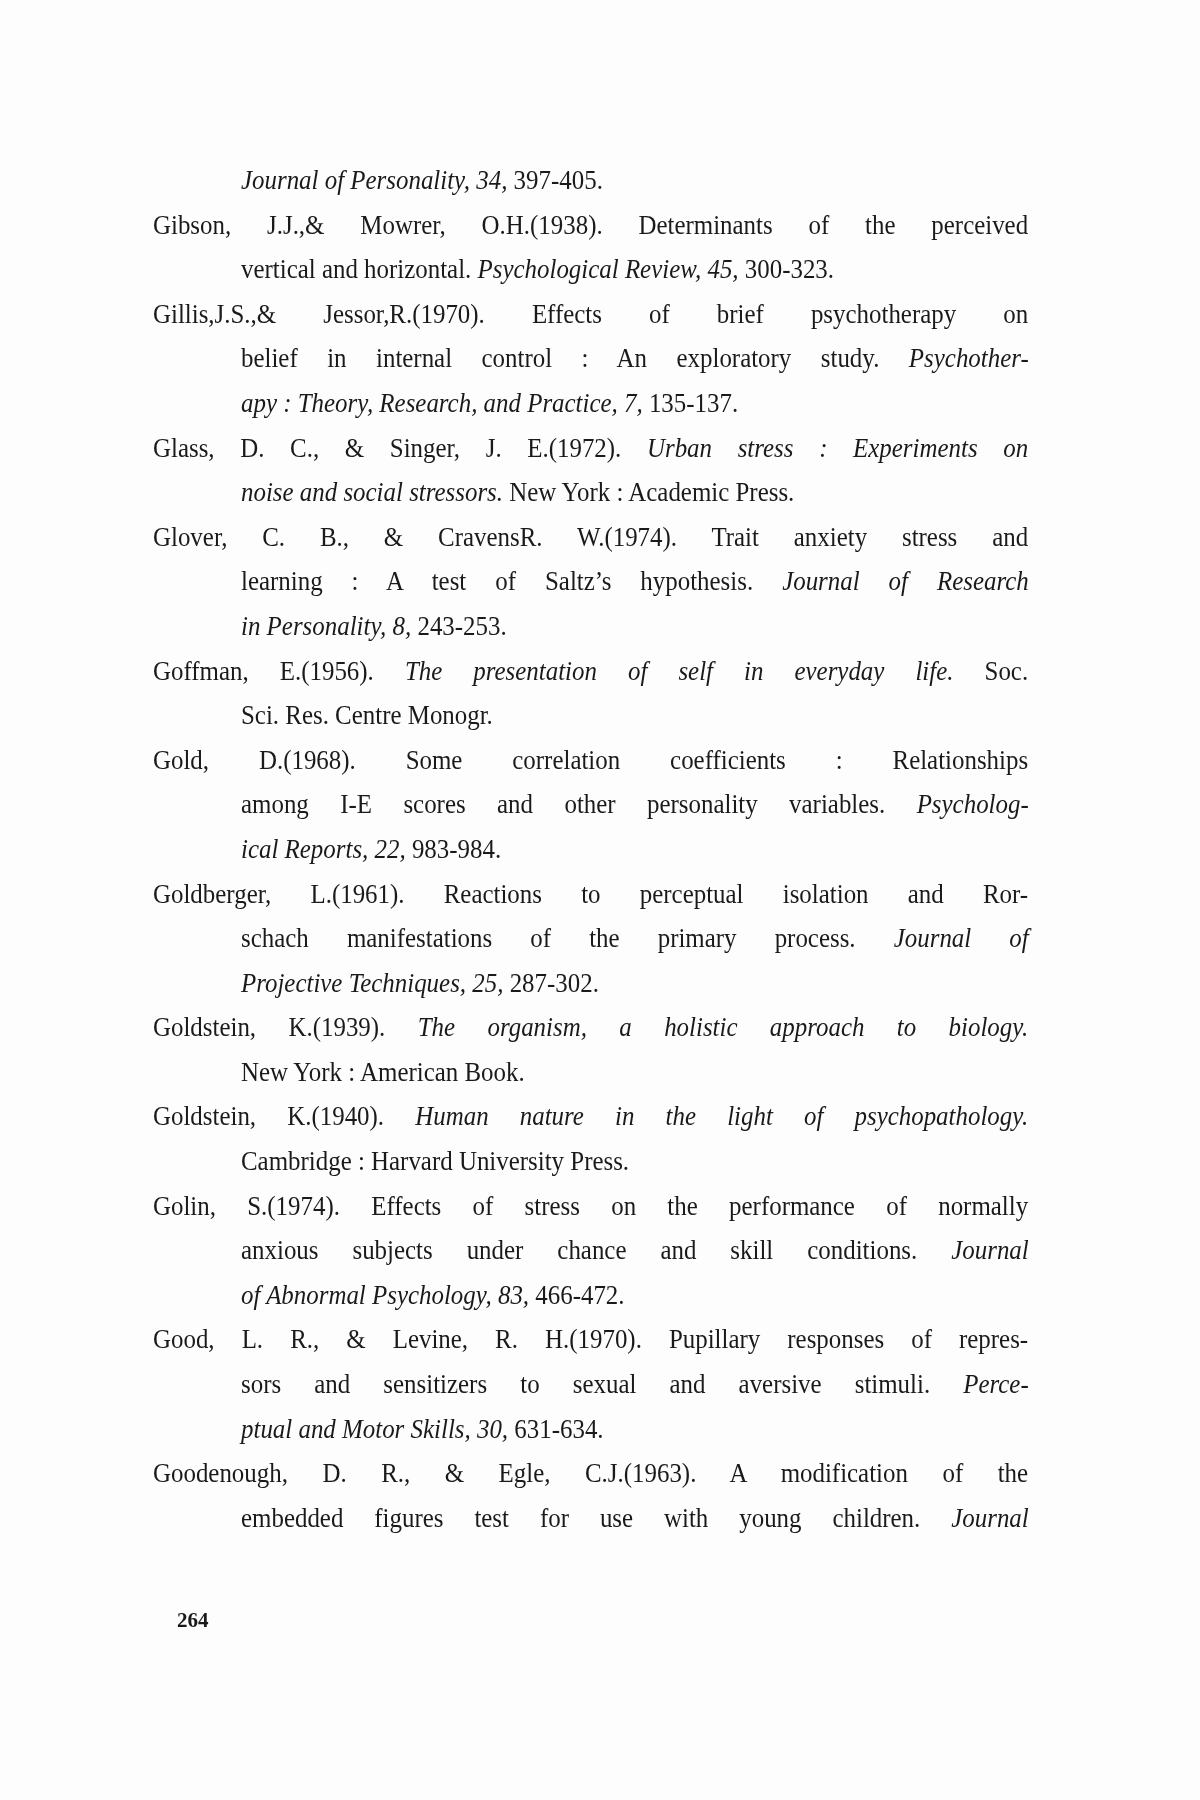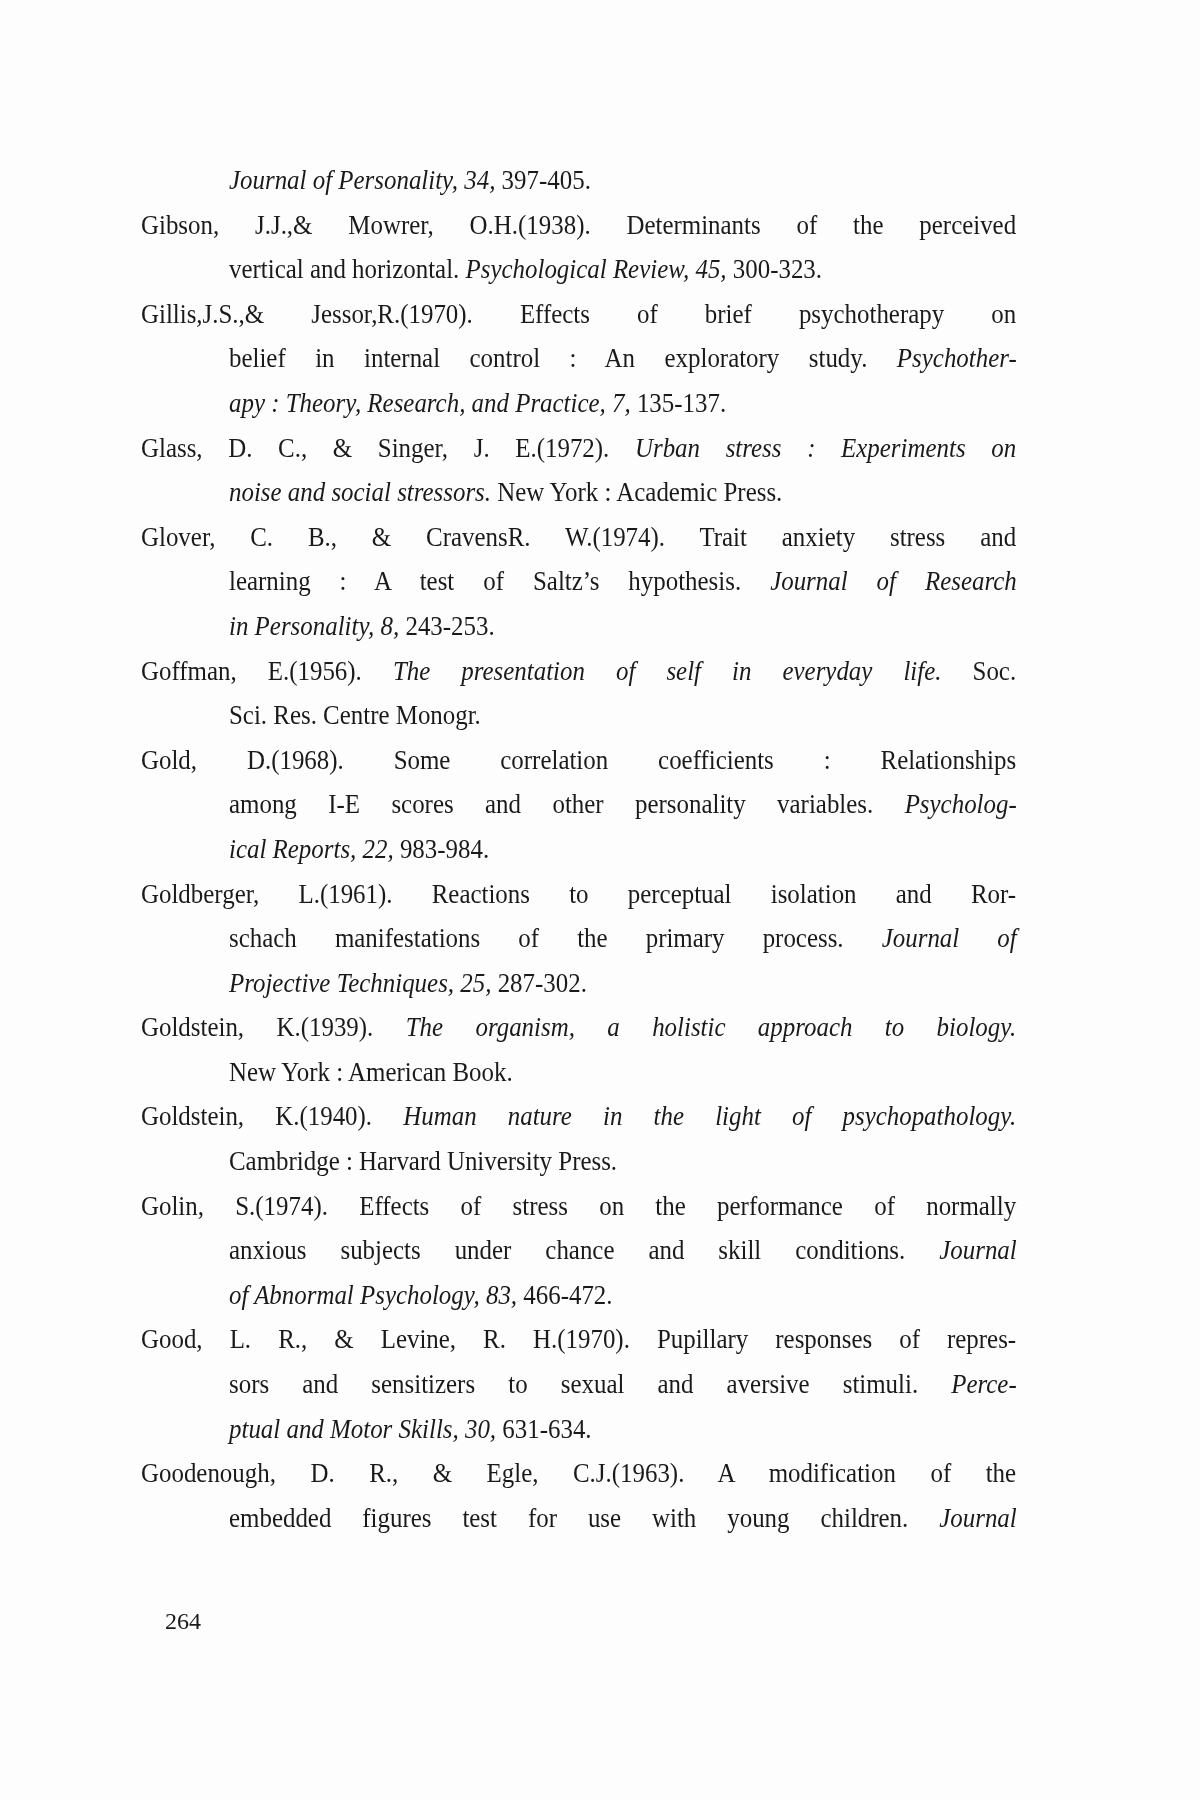--- a/index.html
+++ b/index.html
@@ -1,25 +1,25 @@
 <!DOCTYPE html>
 <html><head>
 <meta charset="utf-8">
 <style>
   html,body{margin:0;padding:0;}
   body{width:1200px;height:1800px;background:#fdfdfd;position:relative;overflow:hidden;
        font-family:"Liberation Serif","DejaVu Serif",serif;color:#1a1a1a;}
-  .page{position:absolute;left:0;top:0;width:1018px;height:1800px;border-radius:28px;}
+  .page{position:absolute;left:12px;top:0;width:1018px;height:1800px;border-radius:28px;}
   .refs{position:absolute;left:141px;top:158px;width:875px;}
   .line{height:44.6px;line-height:44.6px;font-size:26.5px;white-space:nowrap;
         text-align:justify;text-align-last:justify;transform:scaleX(0.94);transform-origin:left center;width:931px;}
   .line.cont{margin-left:88px;width:838px;}
   .line.last{text-align-last:left;}
   i{font-style:italic;}
-  .pagenum{position:absolute;left:165px;top:1608px;font-size:24px;font-family:"Liberation Serif",serif;font-weight:normal;}
+  .pagenum{position:absolute;left:165px;top:1608px;font-size:21px;font-family:"Liberation Serif",serif;font-weight:bold;}
 </style>
 </head>
 <body>
 
 <div class="page">
   <div class="refs" id="refs">
       <div class="line cont last"><i>Journal of Personality, 34,</i><span> 397-405.</span></div>
       <div class="line"><span>Gibson, J.J.,&amp; Mowrer, O.H.(1938). Determinants of the perceived</span></div>
       <div class="line cont last"><span>vertical and horizontal. </span><i>Psychological Review, 45,</i><span> 300-323.</span></div>
       <div class="line"><span>Gillis,J.S.,&amp; Jessor,R.(1970). Effects of brief psychotherapy on</span></div>

